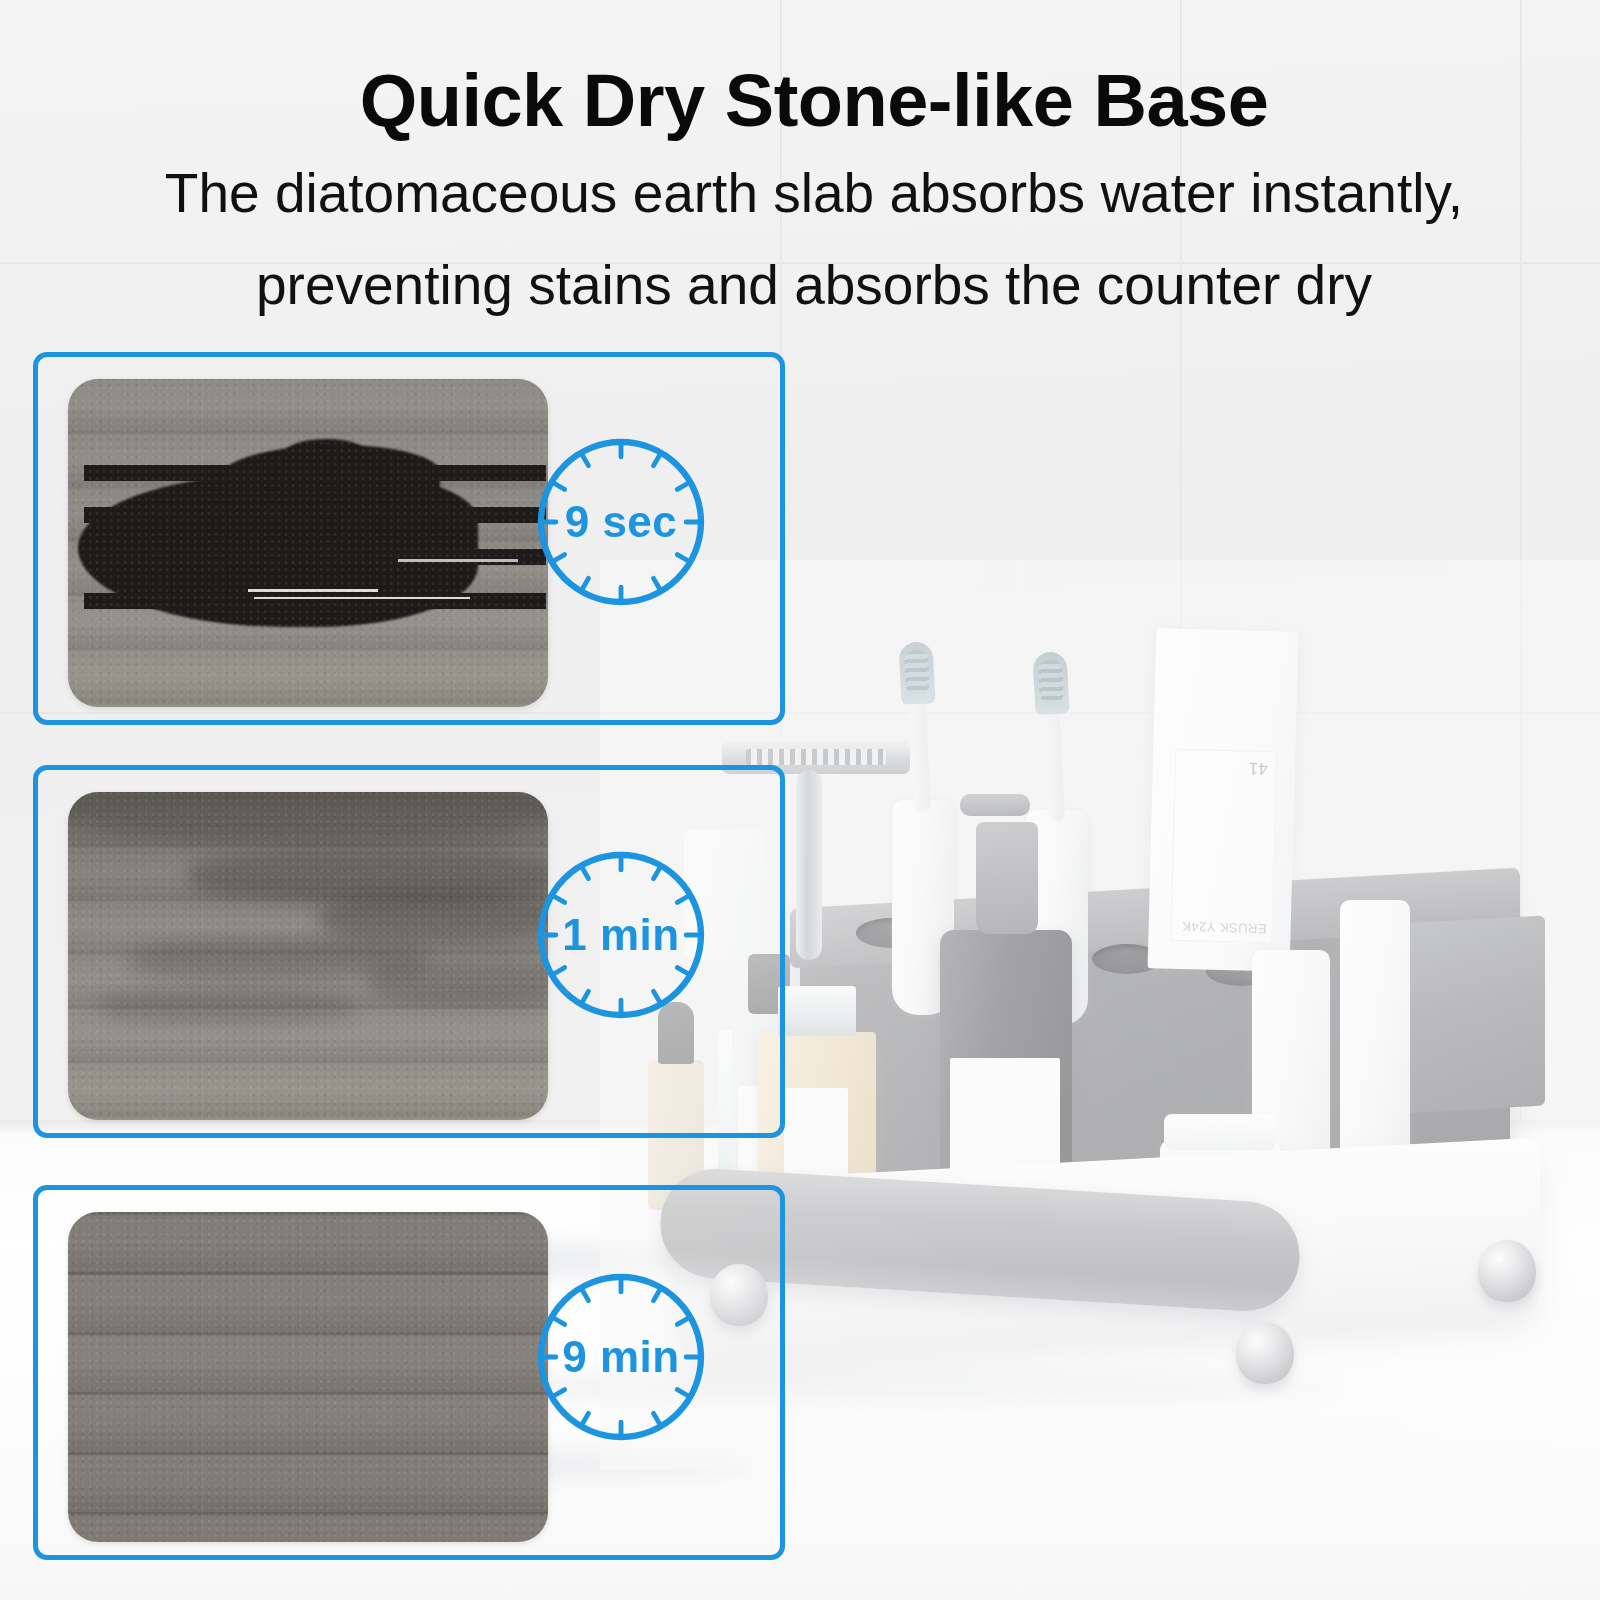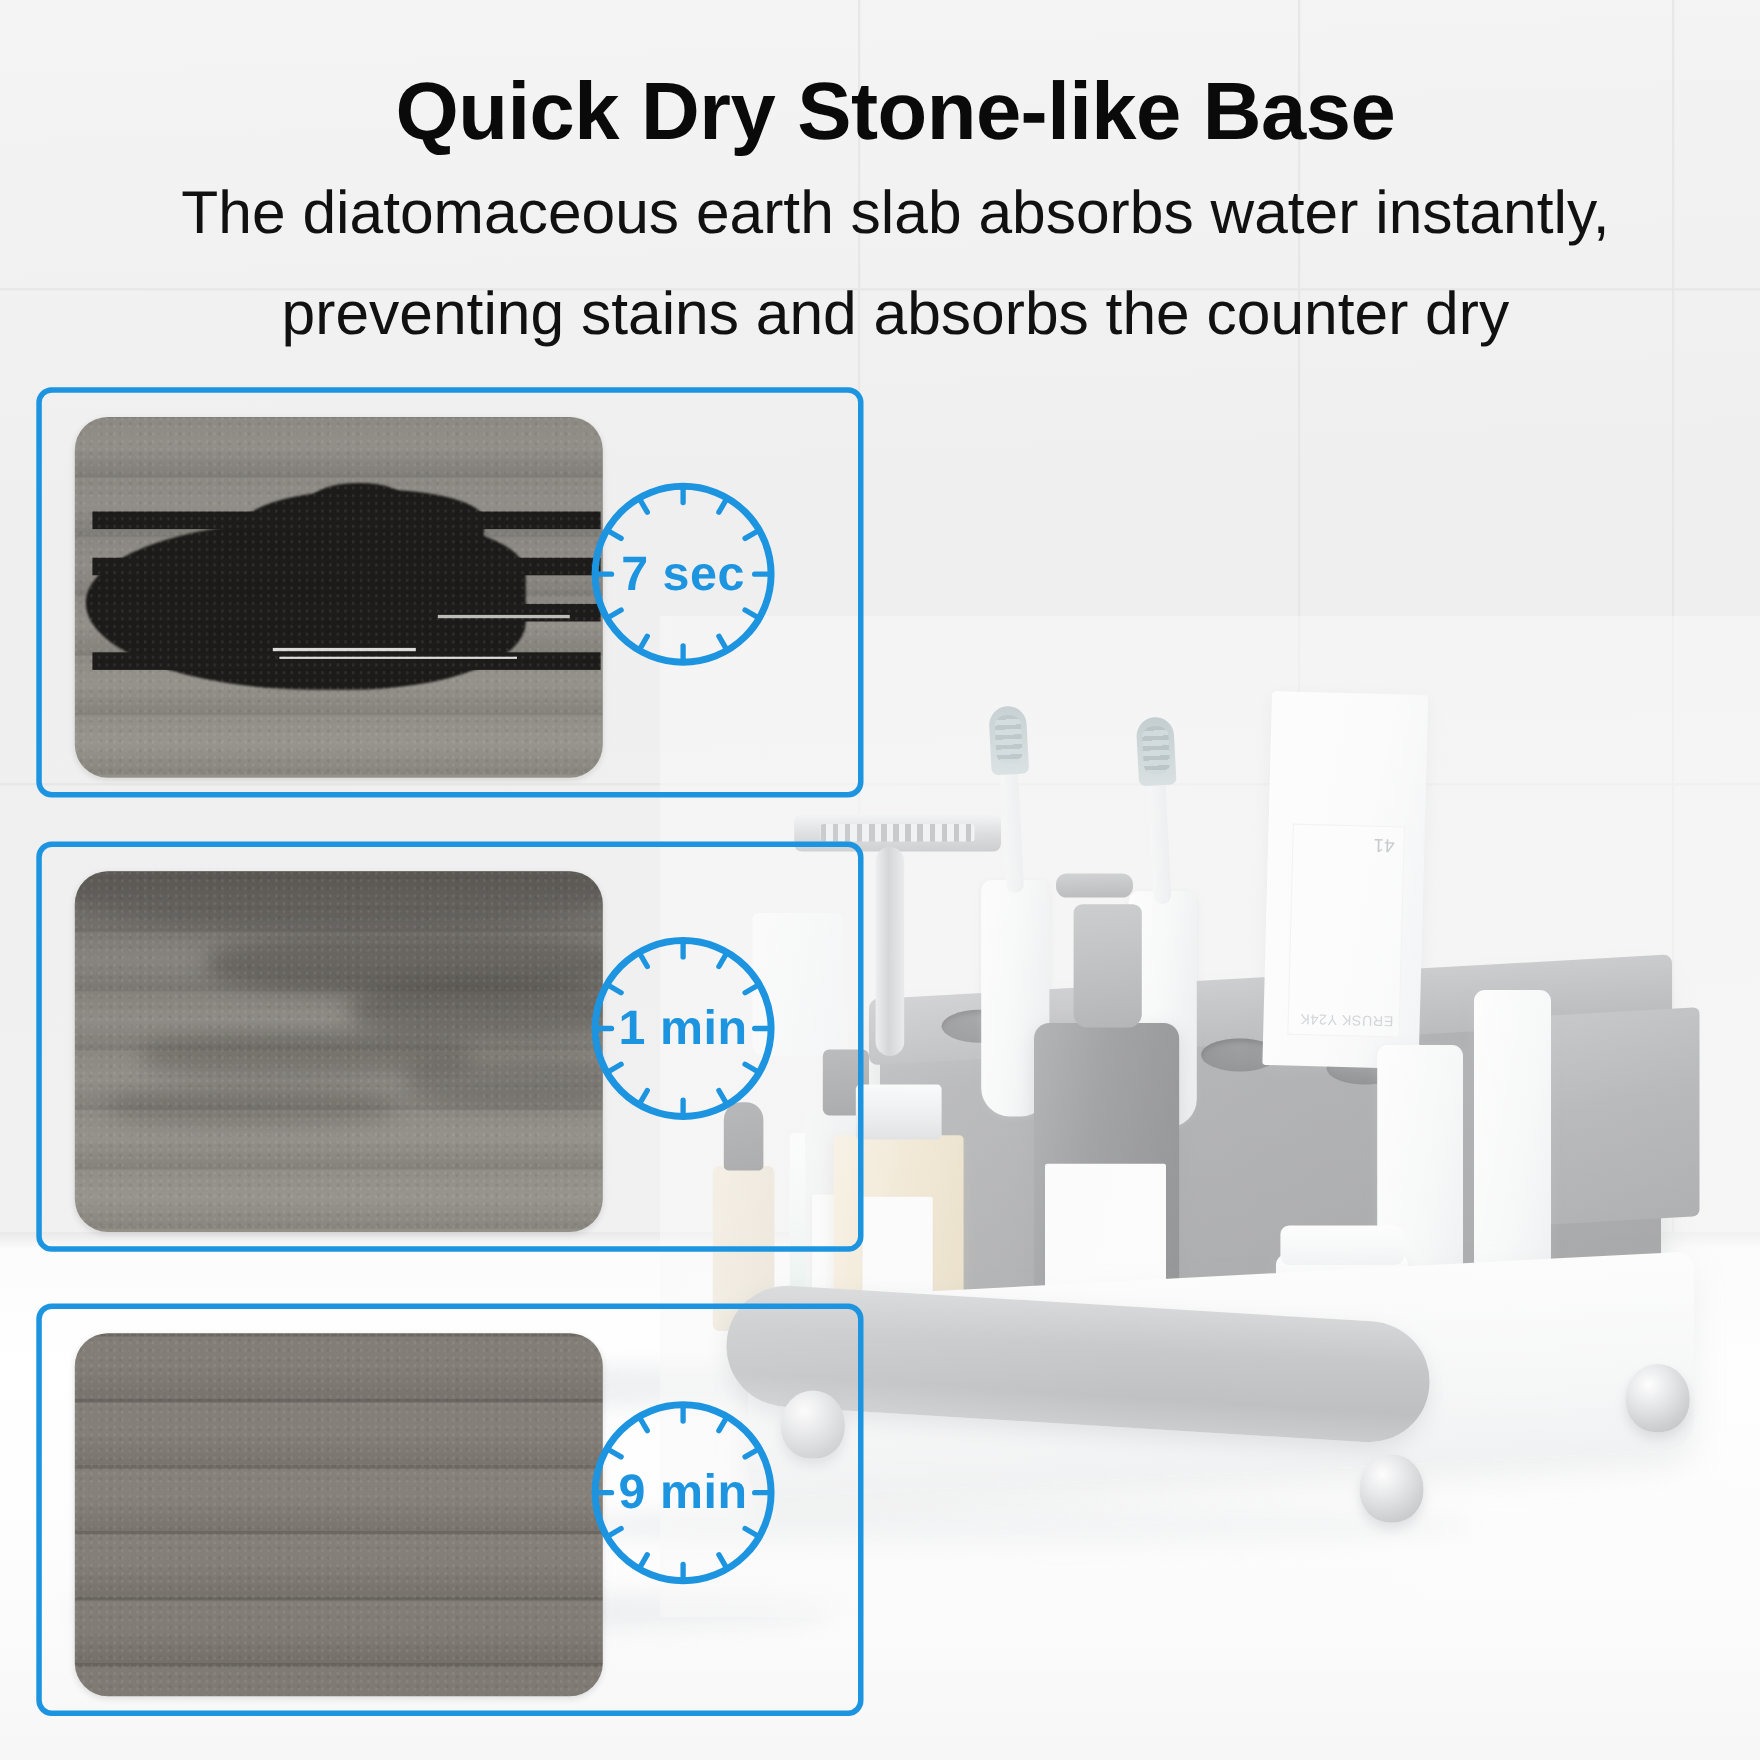--- a/index.html
+++ b/index.html
@@ -401,21 +401,21 @@
         <line x1="87.2" y1="71.5" x2="80.3" y2="67.5"></line>
         <line x1="71.5" y1="87.2" x2="67.5" y2="80.3"></line>
         <line x1="50" y1="93" x2="50" y2="85"></line>
         <line x1="28.5" y1="87.2" x2="32.5" y2="80.3"></line>
         <line x1="12.8" y1="71.5" x2="19.7" y2="67.5"></line>
         <line x1="7" y1="50" x2="15" y2="50"></line>
         <line x1="12.8" y1="28.5" x2="19.7" y2="32.5"></line>
         <line x1="28.5" y1="12.8" x2="32.5" y2="19.7"></line>
       </g>
     </svg>
-    <div class="clabel">7 sec</div>
+    <div class="clabel">9 sec</div>
   </div>
 </div>
 
 <div class="panel" style="left:33px;top:765px;width:752px;height:373px;">
   <div class="slab slab2" style="left:30px;top:22px;width:480px;height:328px;">
     <div class="ridges"></div>
     <div class="damp" style="left:-20px;top:-14px;width:520px;height:62px;"></div>
     <div class="damp" style="left:120px;top:58px;width:380px;height:52px;"></div>
     <div class="damp" style="left:250px;top:102px;width:250px;height:48px;"></div>
     <div class="damp" style="left:60px;top:148px;width:300px;height:40px;opacity:.65;"></div>

